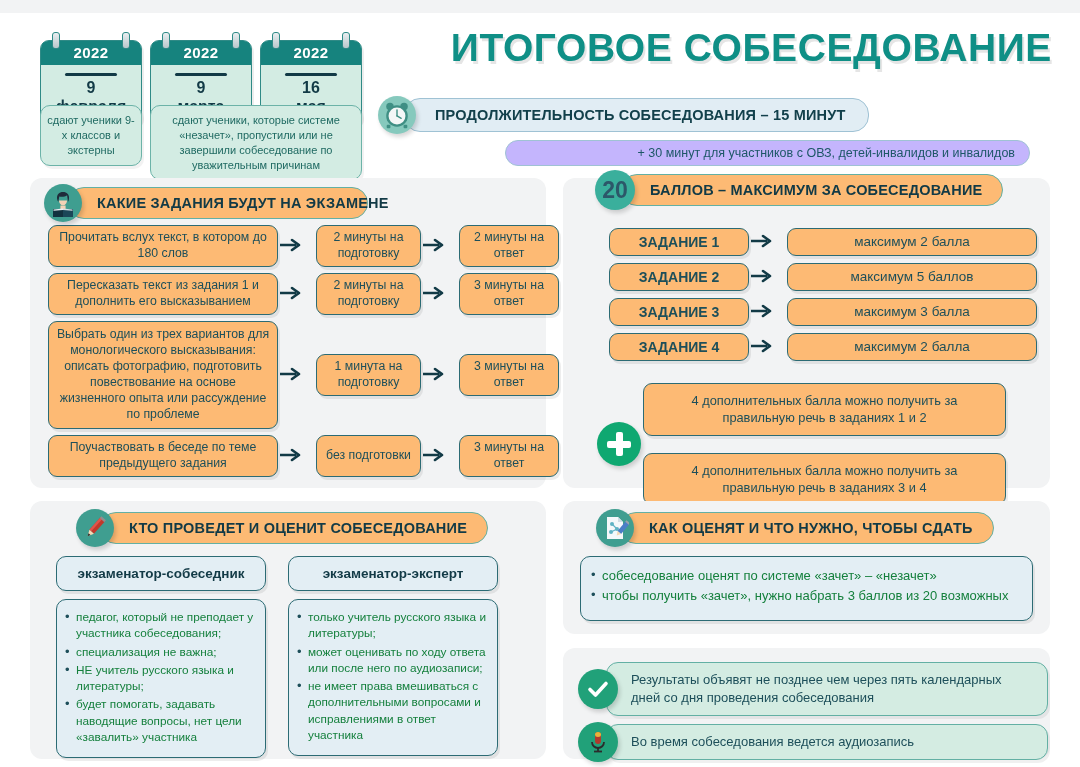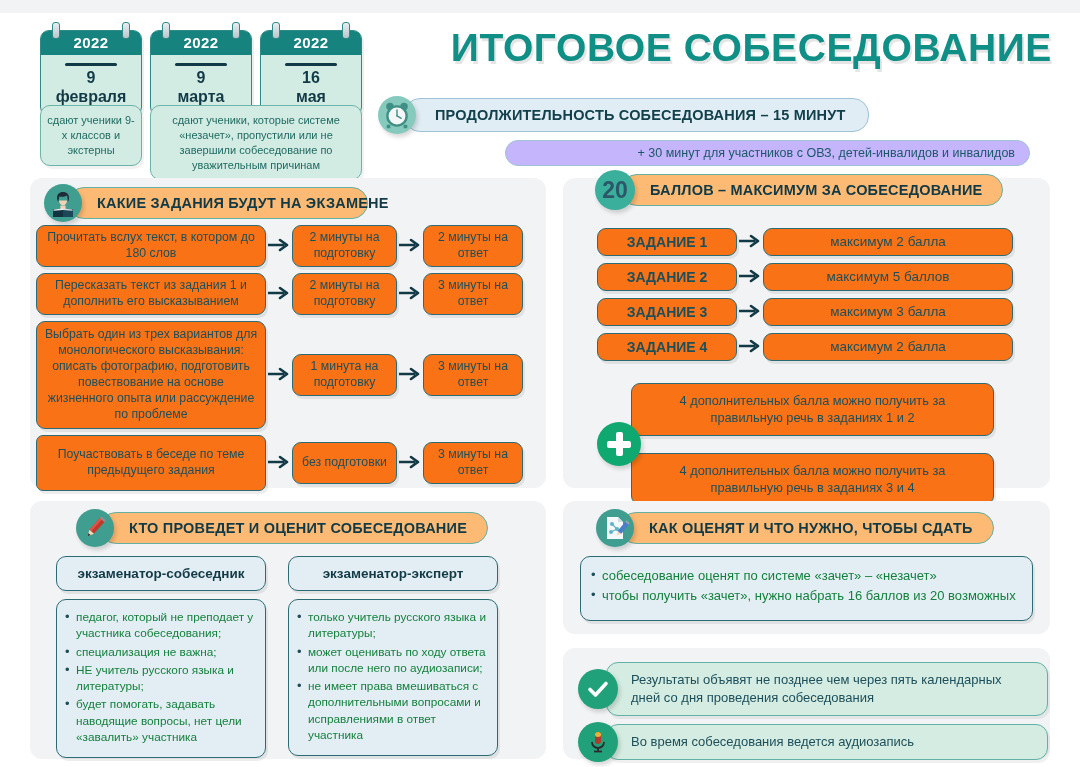--- a/index.html
+++ b/index.html
@@ -8,21 +8,21 @@
   body{
     font-family:"Liberation Sans","DejaVu Sans",sans-serif;
     background:#ffffff;
     color:#1c4a52;
     position:relative;
     overflow:hidden;
   }
   .top-strip{position:absolute;left:0;top:0;width:1080px;height:13px;background:#f2f3f4;}
 
   
-  .cal-row{position:absolute;left:40px;top:30px;display:flex;gap:8px;}
+  .cal-row{position:absolute;left:40px;top:40px;display:flex;gap:8px;}
   .cal{
     width:102px;border:1.6px solid #2f8a86;border-radius:9px;
     background:#d3ece3;overflow:visible;position:relative;
     box-shadow:2px 3px 0 rgba(0,0,0,.07);
   }
   .cal-head{
     background:#16837e;color:#fff;font-weight:bold;font-size:15px;
     text-align:center;padding:3px 0 4px;border-radius:7px 7px 0 0;
     letter-spacing:.4px;position:relative;
   }
@@ -78,24 +78,25 @@
 
   .head-row{display:flex;align-items:center;padding:8px 0 0 14px;}
   .head-pill{
     margin-left:-14px;background:#fdba74;border:1.2px solid #63b0a4;border-radius:16px;
     padding:7px 20px 7px 28px;font-size:14.5px;font-weight:bold;color:#123a46;
     letter-spacing:.2px;white-space:nowrap;
   }
 
   
   .bx{
-    background:#f97316;border:1.3px solid #2c6b74;border-radius:9px;
+    background:#fdba74;border:1.3px solid #2c6b74;border-radius:9px;
     color:#1d4f5a;font-size:12.3px;line-height:1.3;text-align:center;
     display:flex;align-items:center;justify-content:center;padding:5px 7px;
     box-shadow:2px 3px 0 rgba(0,0,0,.07);
+    margin-left:12px;
   }
   .arrow{flex:0 0 auto;width:26px;text-align:center;font-size:22px;font-weight:bold;
          color:#123a46;line-height:1;}
   .arrow svg{display:block;margin:0 auto;}
 
   
   .tasks{position:absolute;left:36px;top:225px;display:flex;flex-direction:column;gap:6px;}
   .trow{display:flex;align-items:center;}
   .t-desc{width:230px;}
   .t-prep{width:105px;}
@@ -281,21 +282,21 @@
     <div class="bx t-prep" style="height:42px;">1 минута на подготовку</div>
     <div class="arrow">
       <svg width="22" height="16" viewBox="0 0 22 16">
           <path d="M0 7h15M12 2l7 5-7 5" stroke="#123a46" stroke-width="2.6" fill="none" stroke-linecap="round" stroke-linejoin="round"></path>
         </svg>
     </div>
     <div class="bx t-ans" style="height:42px;">3 минуты на ответ</div>
   </div>
 
   <div class="trow">
-    <div class="bx t-desc" style="height:56px;border-radius:7px;">Поучаствовать в беседе по теме предыдущего задания</div>
+    <div class="bx t-desc" style="height:42px;">Поучаствовать в беседе по теме предыдущего задания</div>
     <div class="arrow">
       <svg width="22" height="16" viewBox="0 0 22 16">
           <path d="M0 7h15M12 2l7 5-7 5" stroke="#123a46" stroke-width="2.6" fill="none" stroke-linecap="round" stroke-linejoin="round"></path>
         </svg>
     </div>
     <div class="bx t-prep" style="height:42px;">без подготовки</div>
     <div class="arrow">
       <svg width="22" height="16" viewBox="0 0 22 16">
           <path d="M0 7h15M12 2l7 5-7 5" stroke="#123a46" stroke-width="2.6" fill="none" stroke-linecap="round" stroke-linejoin="round"></path>
         </svg>
@@ -425,21 +426,21 @@
         </g>
       </svg>
     </span>
     <div class="head-pill" style="text-align:center;">КАК ОЦЕНЯТ И ЧТО НУЖНО, ЧТОБЫ СДАТЬ</div>
   </div>
 </div>
 
 <div class="grade-box">
   <ul class="bl">
     <li>собеседование оценят по системе «зачет» – «незачет»</li>
-    <li>чтобы получить «зачет», нужно набрать 16 баллов из 20 возможных</li>
+    <li>чтобы получить «зачет», нужно набрать 3 баллов из 20 возможных</li>
   </ul>
 </div>
 
 <div class="panel p-foot"></div>
 
 <div class="foot-rows">
   <div class="frow">
     <span class="ico" style="width:40px;height:40px;background:#21a179;">
       <svg width="24" height="24" viewBox="0 0 24 24">
           <path d="M4 12.5l5.5 5.5L20 6.5" stroke="#fff" stroke-width="3.6" fill="none" stroke-linecap="round" stroke-linejoin="round"></path>

